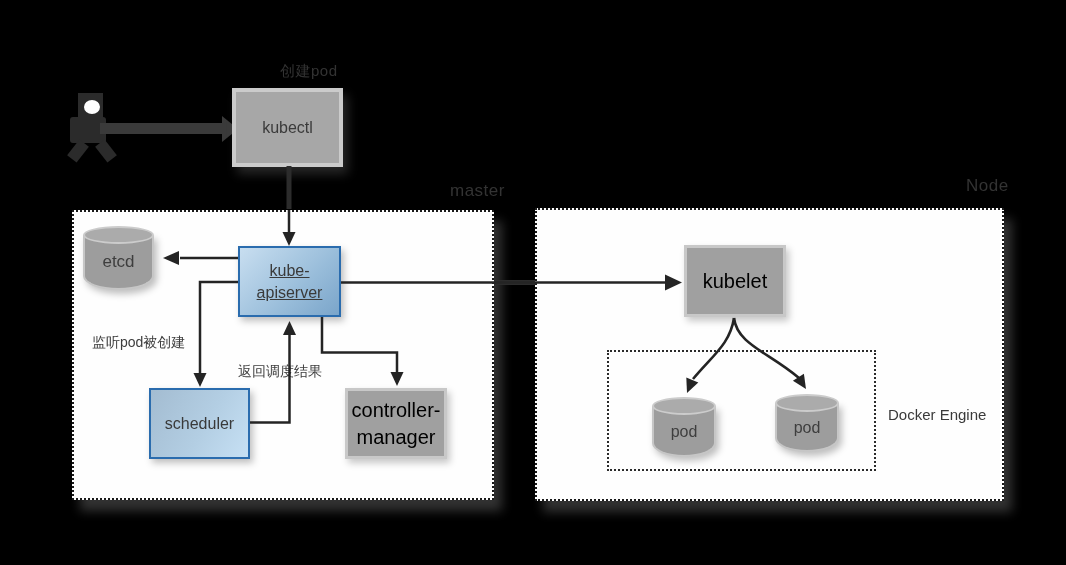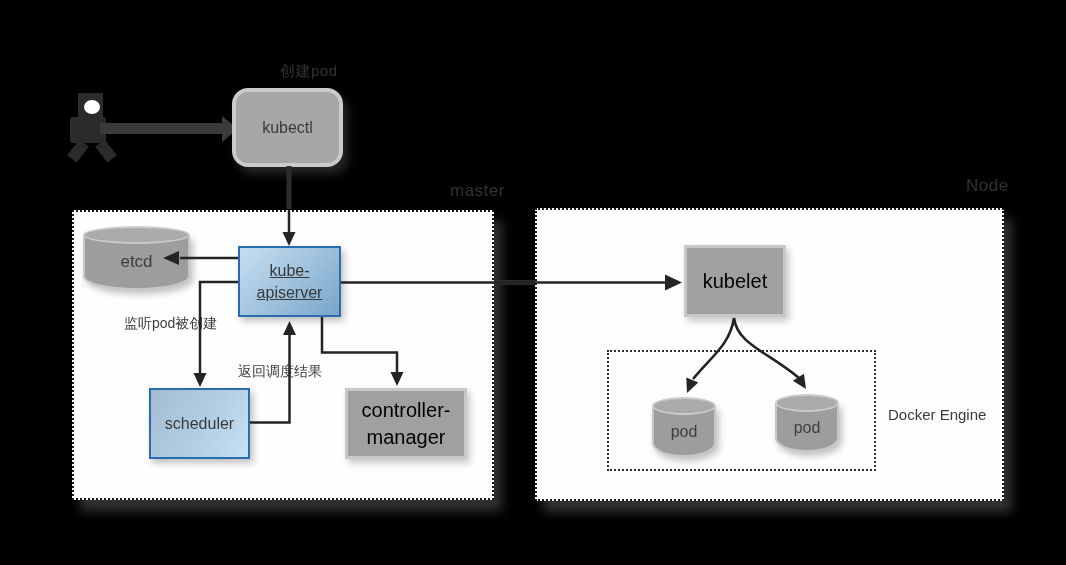--- a/index.html
+++ b/index.html
@@ -71,56 +71,56 @@
   <div class="p-head" style="left:84px;top:100px;width:16px;height:14px;"></div>
   <div class="p-part" style="left:70px;top:117px;width:36px;height:26px;border-radius:3px;"></div>
   <div class="p-part" style="left:72px;top:141px;width:12px;height:20px;transform:rotate(38deg);"></div>
   <div class="p-part" style="left:100px;top:141px;width:12px;height:20px;transform:rotate(-38deg);"></div>
 
   <div class="fat-shaft" style="left:100px;top:123px;width:122px;height:11px;"></div>
   <div class="fat-head" style="left:222px;top:116px;"></div>
 
   <div class="dim-label small" style="left:238px;top:62px;">创建pod</div>
 
-  <div class="kubectl" style="left:232px;top:88px;width:111px;height:79px;box-sizing:border-box;border-radius:16px;">
+  <div class="kubectl" style="left:232px;top:88px;width:111px;height:79px;box-sizing:border-box;">
     <span>kubectl</span>
   </div>
 
   <div class="dim-label" style="left:408px;top:181px;">master</div>
   <div class="dim-label" style="left:924px;top:176px;">Node</div>
 
   <div class="region" style="left:72px;top:210px;width:422px;height:290px;box-sizing:border-box;"></div>
 
   <div class="region" style="left:535px;top:208px;width:469px;height:293px;box-sizing:border-box;"></div>
 
-  <div class="cyl" style="left:83px;top:226px;width:71px;height:64px;padding-left:36px;">
+  <div class="cyl" style="left:83px;top:226px;width:71px;height:64px;">
     <div class="cyl-body"></div>
     <div class="cyl-top"></div>
     <div class="cyl-label" style="top:26px;font-size:17px;">etcd</div>
   </div>
 
   <div class="bbox apiserver" style="left:238px;top:246px;width:103px;height:71px;box-sizing:border-box;">
     <span>
       <span style="display:block;">kube-</span>
       <span style="display:block;">apiserver</span>
     </span>
   </div>
 
   <div class="bbox scheduler" style="left:149px;top:388px;width:101px;height:71px;box-sizing:border-box;">
     <span>scheduler</span>
   </div>
 
-  <div class="gbox" style="left:345px;top:388px;width:122px;height:71px;box-sizing:border-box;">
+  <div class="gbox" style="left:345px;top:388px;width:102px;height:71px;box-sizing:border-box;">
     <span>
       <span style="display:block;">controller-</span>
       <span style="display:block;">manager</span>
     </span>
   </div>
 
-  <div class="note" style="left:92px;top:315px;margin-left:32px;">监听pod被创建</div>
+  <div class="note" style="left:92px;top:334px;">监听pod被创建</div>
   <div class="note" style="left:238px;top:363px;">返回调度结果</div>
 
   <div class="gbox" style="left:684px;top:245px;width:102px;height:72px;box-sizing:border-box;">
     <span>kubelet</span>
   </div>
 
   <div class="inner-dotted" style="left:607px;top:350px;width:269px;height:121px;box-sizing:border-box;"></div>
   <div class="note" style="left:888px;top:406px;font-size:15px;color:#3a3a3a;">Docker Engine</div>
 
   <div class="cyl" style="left:652px;top:397px;width:64px;height:60px;">

